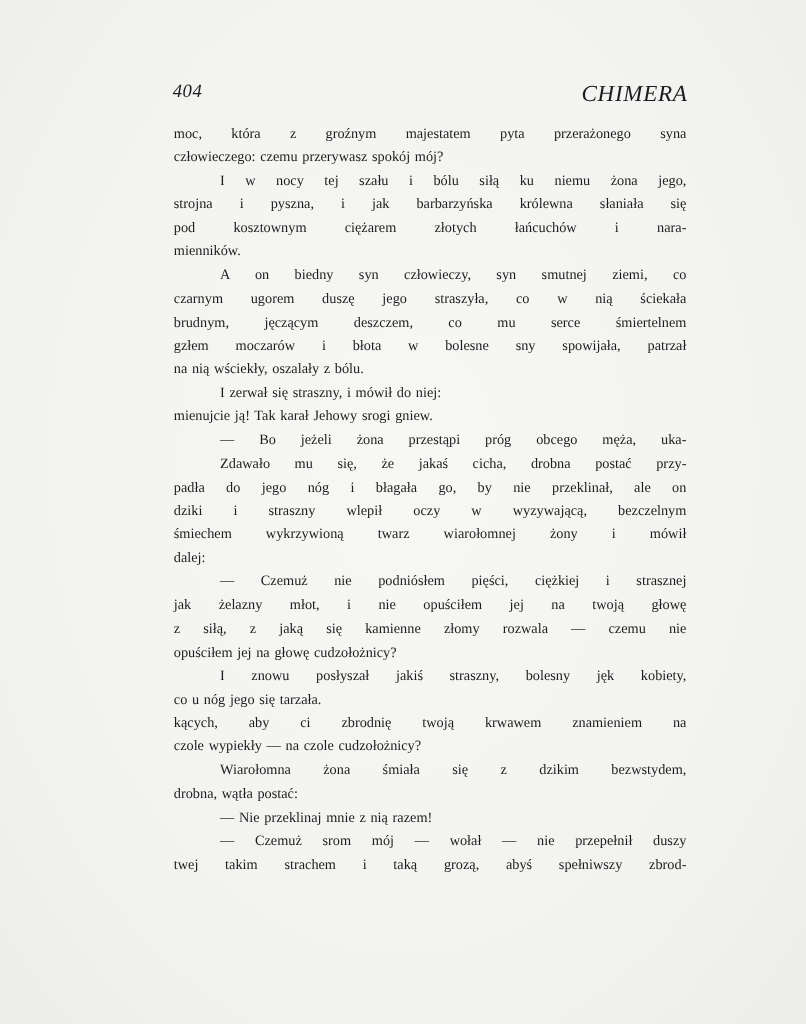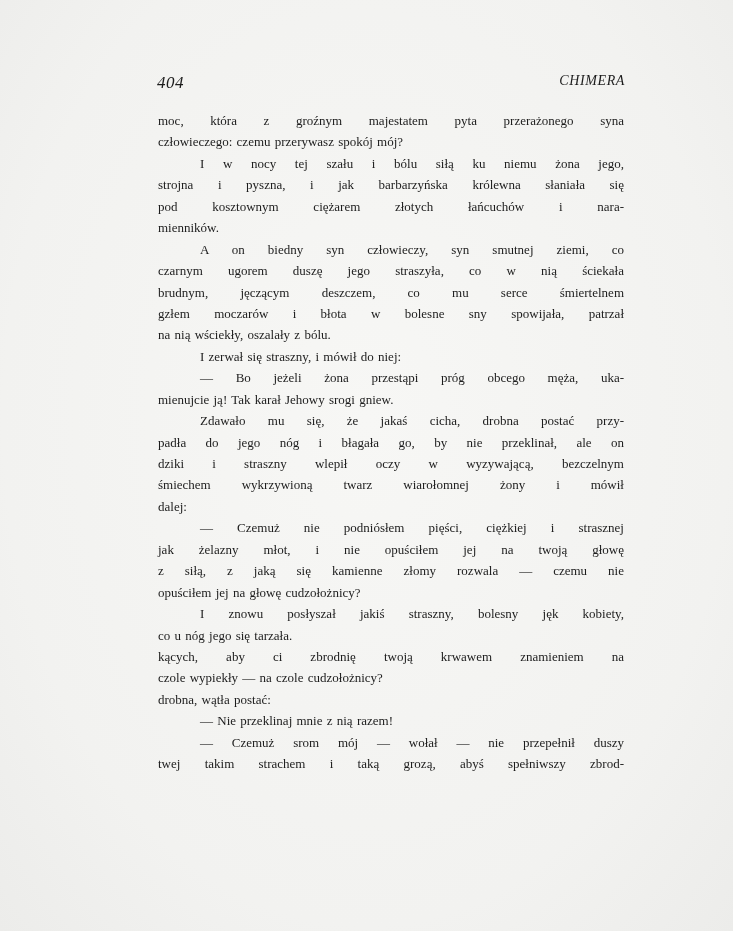--- a/index.html
+++ b/index.html
@@ -34,21 +34,21 @@
     top: 0;
     font-style: italic;
     font-size: 17px;
     letter-spacing: 0.5px;
   }
   .running-title {
     position: absolute;
     right: 0;
     top: 0;
     font-style: italic;
-    font-size: 14px;
+    font-size: 21px;
     letter-spacing: 0.6px;
   }
   .text-block {
     position: absolute;
     left: 158px;
     top: 110px;
     width: 466px;
   }
   .line {
     display: block;
@@ -81,33 +81,34 @@
       <span class="line indent">I w nocy tej szału i bólu siłą ku niemu żona jego,</span>
       <span class="line">strojna i pyszna, i jak barbarzyńska królewna słaniała się</span>
       <span class="line">pod kosztownym ciężarem złotych łańcuchów i nara-</span>
       <span class="line last">mienników.</span>
       <span class="line indent">A on biedny syn człowieczy, syn smutnej ziemi, co</span>
       <span class="line">czarnym ugorem duszę jego straszyła, co w nią ściekała</span>
       <span class="line">brudnym, jęczącym deszczem, co mu serce śmiertelnem</span>
       <span class="line">gzłem moczarów i błota w bolesne sny spowijała, patrzał</span>
       <span class="line last">na nią wściekły, oszalały z bólu.</span>
       <span class="line indent last">I zerwał się straszny, i mówił do niej:</span>
+      <span class="line last">mienujcie ją! Tak karał Jehowy srogi gniew.</span>
       <span class="line indent">— Bo jeżeli żona przestąpi próg obcego męża, uka-</span>
-      <span class="line last">mienujcie ją! Tak karał Jehowy srogi gniew.</span>
       <span class="line indent">Zdawało mu się, że jakaś cicha, drobna postać przy-</span>
       <span class="line">padła do jego nóg i błagała go, by nie przeklinał, ale on</span>
       <span class="line">dziki i straszny wlepił oczy w wyzywającą, bezczelnym</span>
       <span class="line">śmiechem wykrzywioną twarz wiarołomnej żony i mówił</span>
       <span class="line last">dalej:</span>
       <span class="line indent">— Czemuż nie podniósłem pięści, ciężkiej i strasznej</span>
       <span class="line">jak żelazny młot, i nie opuściłem jej na twoją głowę</span>
       <span class="line">z siłą, z jaką się kamienne złomy rozwala — czemu nie</span>
       <span class="line last">opuściłem jej na głowę cudzołożnicy?</span>
       <span class="line indent">I znowu posłyszał jakiś straszny, bolesny jęk kobiety,</span>
       <span class="line last">co u nóg jego się tarzała.</span>
       <span class="line">kących, aby ci zbrodnię twoją krwawem znamieniem na</span>
       <span class="line last">czole wypiekły — na czole cudzołożnicy?</span>
+      <span class="line indent">Wiarołomna żona śmiała się z dzikim bezwstydem,</span>
       <span class="line last">drobna, wątła postać:</span>
       <span class="line indent last">— Nie przeklinaj mnie z nią razem!</span>
       <span class="line indent">— Czemuż srom mój — wołał — nie przepełnił duszy</span>
       <span class="line">twej takim strachem i taką grozą, abyś spełniwszy zbrod-</span>
     </div>
 </div>
 
 </body></html>

